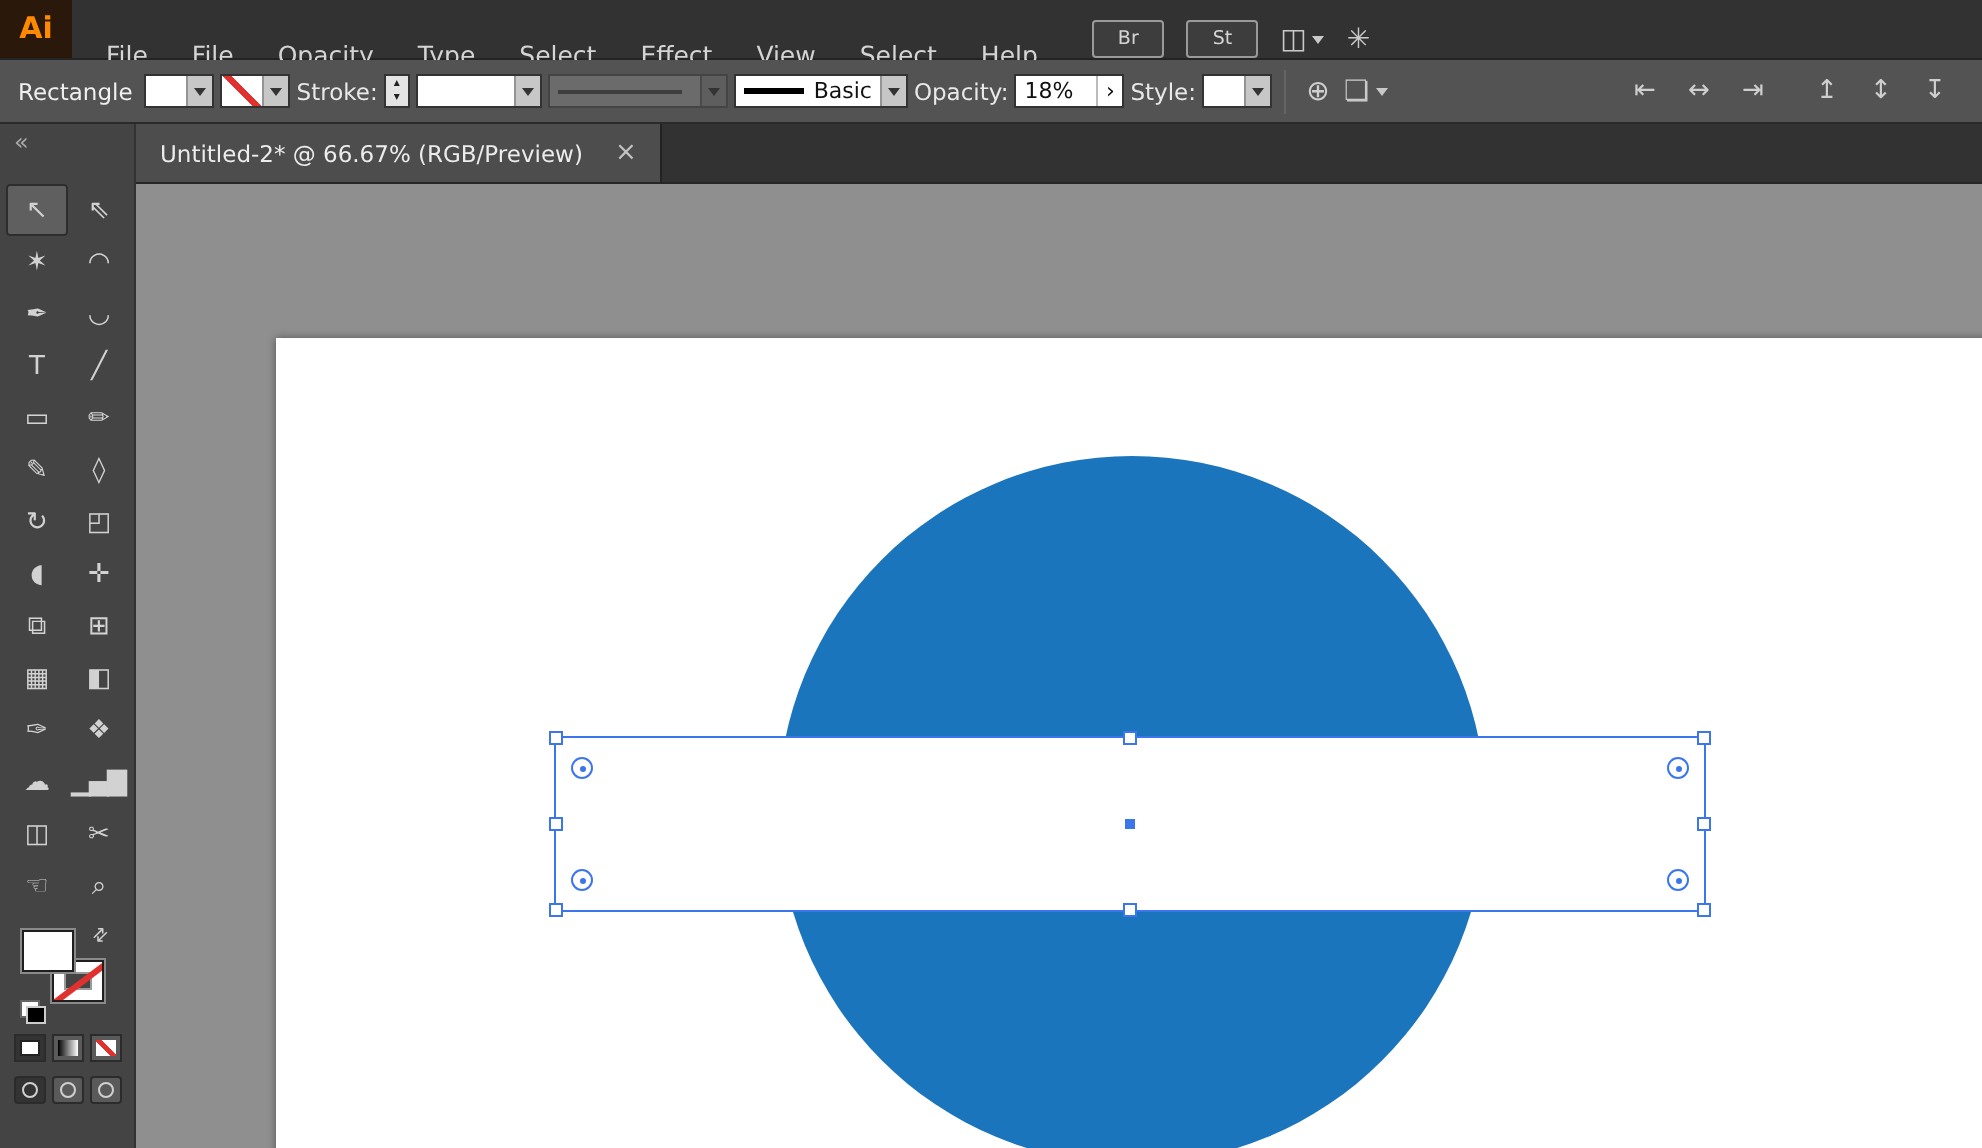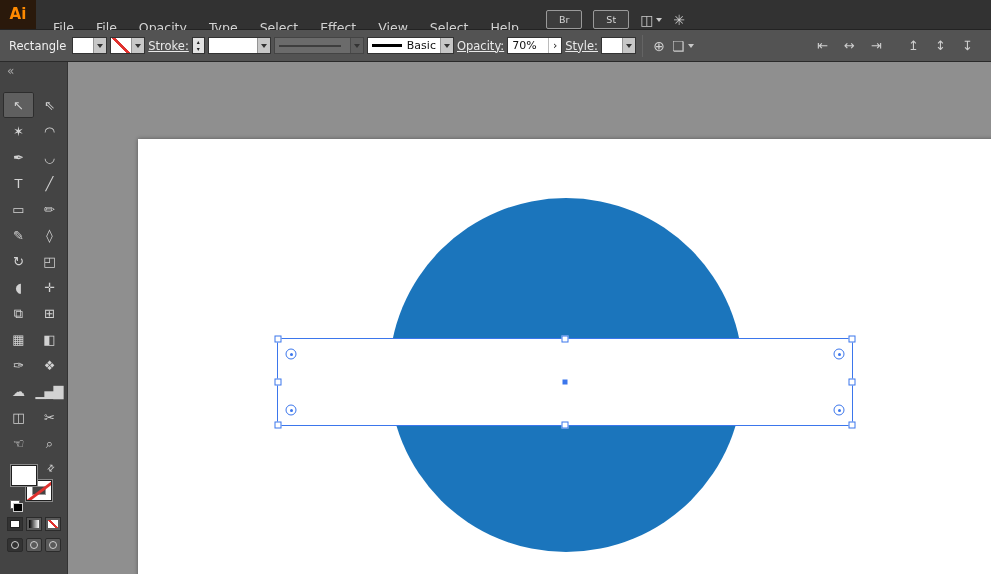--- a/index.html
+++ b/index.html
@@ -14,21 +14,21 @@
   .menu-item{padding:16px 11px;height:30px;line-height:30px;font-size:12.5px;color:#d4d4d4;cursor:default}
   .appbar-right{display:flex;align-items:center;margin-left:16px;gap:11px}
   .sq-btn{min-width:21px;height:19px;border:1px solid #9a9a9a;border-radius:2px;font-size:9.5px;color:#d4d4d4;display:flex;align-items:center;justify-content:center;padding:0 12px;background:#3d3d3d}
   .appbar-icon{font-size:14px;color:#c9c9c9;display:flex;align-items:center;gap:3px}
   .chev{width:0;height:0;border-left:3.5px solid transparent;border-right:3.5px solid transparent;border-top:4px solid #c9c9c9;display:inline-block}
   .chev.dark{border-top-color:#333}
 
   
   .controlbar{flex:0 0 32px;height:32px;background:#535353;border-bottom:1px solid #2a2a2a;display:flex;align-items:center;padding:0 9px;gap:3px;font-size:11.5px}
   .ctx-label{color:#f0f0f0;margin-right:3px}
-  .link-label{color:#e9e9e9;text-decoration:underline;cursor:default}
+  .link-label{color:#e9e9e9;cursor:default}
   .combo{display:flex;align-items:stretch;height:17px;border:1px solid #333;background:#fff}
   .combo .field{display:flex;align-items:center;padding:0 4px;color:#111;font-size:11px;background:#fff;white-space:nowrap}
   .combo .dd{width:13px;display:flex;align-items:center;justify-content:center;background:#c7c7c7;border-left:1px solid #949494}
   .combo .dd.white{background:#fff;border-left:1px solid #bbb}
   .swatch{width:20px;background:#fff;display:block}
   .swatch.none{background:linear-gradient(45deg,transparent 43%,var(--none-red,#e0312e) 43%,var(--none-red,#e0312e) 57%,transparent 57%),#fff}
   .spinner{width:13px;height:17px;background:#e4e4e4;border:1px solid #333;display:flex;flex-direction:column}
   .spinner span{flex:1;display:flex;align-items:center;justify-content:center;font-size:6px;color:#222;line-height:1}
   .combo.disabled{border-color:#444;background:#6b6b6b}
   .combo.disabled .field{background:#6b6b6b}
@@ -172,21 +172,21 @@
         <span class="dark-text">Basic</span>
       </span>
       <span class="dd">
           <span class="chev dark"></span>
         </span>
     </div>
 
     <span class="link-label">Opacity:</span>
 
     <div class="combo">
-      <span class="field ofield">70%</span>
+      <span class="field ofield">18%</span>
       <span class="dd white">
           <span class="dark-text">›</span>
         </span>
     </div>
 
     <span class="link-label">Style:</span>
 
     <div class="combo">
       <span class="swatch"></span>
       <span class="dd">
@@ -347,20 +347,26 @@
         <div class="dbtn">
             <i></i>
           </div>
         <div class="dbtn">
             <i></i>
           </div>
       </div>
     </div>
 
     <div class="docarea">
+      <div class="tabbar">
+        <div class="tab">
+          <span>Untitled-2* @ 66.67% (RGB/Preview)</span>
+          <span class="tab-close">×</span>
+        </div>
+      </div>
 
       <div class="canvas">
         <div class="artboard">
           <div class="circle"></div>
 
           <div class="selection-rect">
             <div class="handle h-tl"></div>
             <div class="handle h-t"></div>
             <div class="handle h-tr"></div>
             <div class="handle h-l"></div>

